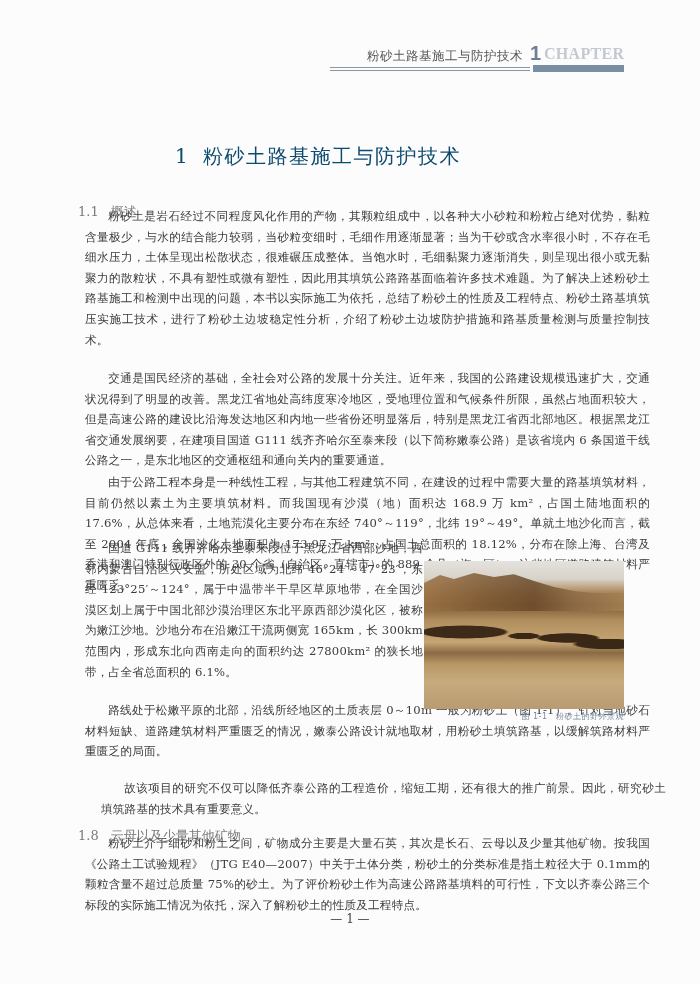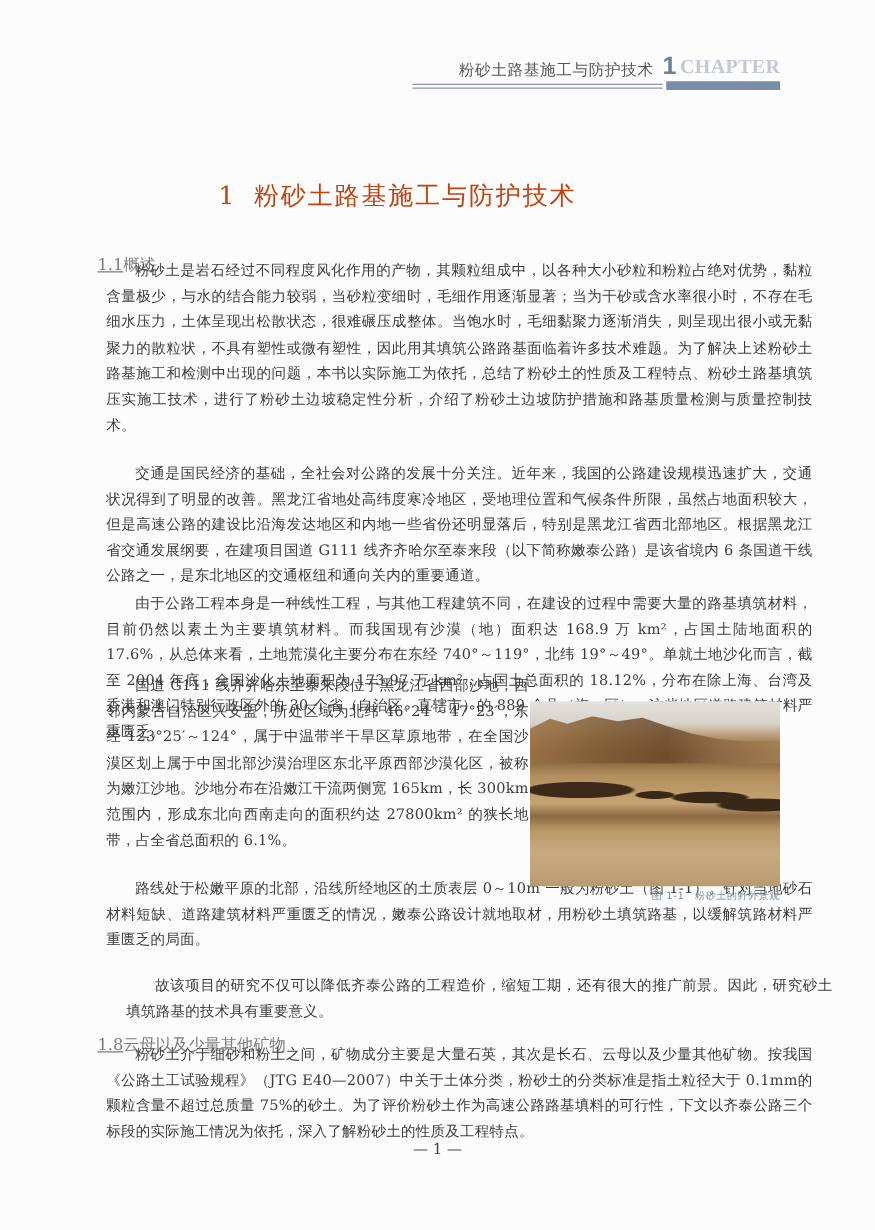--- a/index.html
+++ b/index.html
@@ -19,29 +19,29 @@
   .header-chapter {
     position: absolute; left: 544px; top: 1px; font-family: Liberation Serif, serif;
     font-weight: bold; font-size: 16px; color: #c4c8d0; letter-spacing: 0.3px;
   }
   .header-rule1 { position: absolute; left: 330px; top: 23px; width: 200px; height: 1px; background: #8a96a4; }
   .header-rule2 { position: absolute; left: 330px; top: 26px; width: 200px; height: 1px; background: #8a96a4; }
   .header-bar { position: absolute; left: 533px; top: 21px; width: 91px; height: 7px; background: #7a8ea3; }
 
   .chapter-title {
     position: absolute; left: 0; top: 143px; width: 636px; text-align: center;
-    font-family: "DejaVu Sans", sans-serif; font-size: 20px; color: #c2410c; letter-spacing: 1.5px;
+    font-family: "DejaVu Sans", sans-serif; font-size: 20px; color: #0c4a6e; letter-spacing: 1.5px;
   }
   .chapter-title .num { font-family: "DejaVu Serif", serif; margin-right: 14px; }
 
   .section-heading {
     position: absolute; left: 78px; font-family: "DejaVu Sans", sans-serif;
     font-size: 13px; color: #7a7a7a;
   }
-  .section-heading .num { font-family: "DejaVu Serif", serif; text-decoration: underline; }
+  .section-heading .num { margin-right: 12px; font-family: "DejaVu Serif", serif; }
 
   .para {
     position: absolute; left: 85px; width: 565px; font-size: 11.6px; line-height: 20.6px;
     text-align: justify; text-indent: 2em; color: #3b3b3b; letter-spacing: 0.2px;
   }
   .para.narrow { width: 338px; }
 
   .figure { position: absolute; left: 424px; top: 561px; width: 200px; height: 148px; overflow: hidden;
     background: linear-gradient(180deg, #e4e2dd 0%, #d8d3c9 12%, #a98153 22%, #7f5b35 30%, #b08e5e 40%, #c6a474 55%, #8b6a44 62%, #b99866 70%, #c7ab7f 82%, #b89b70 100%);
   }

